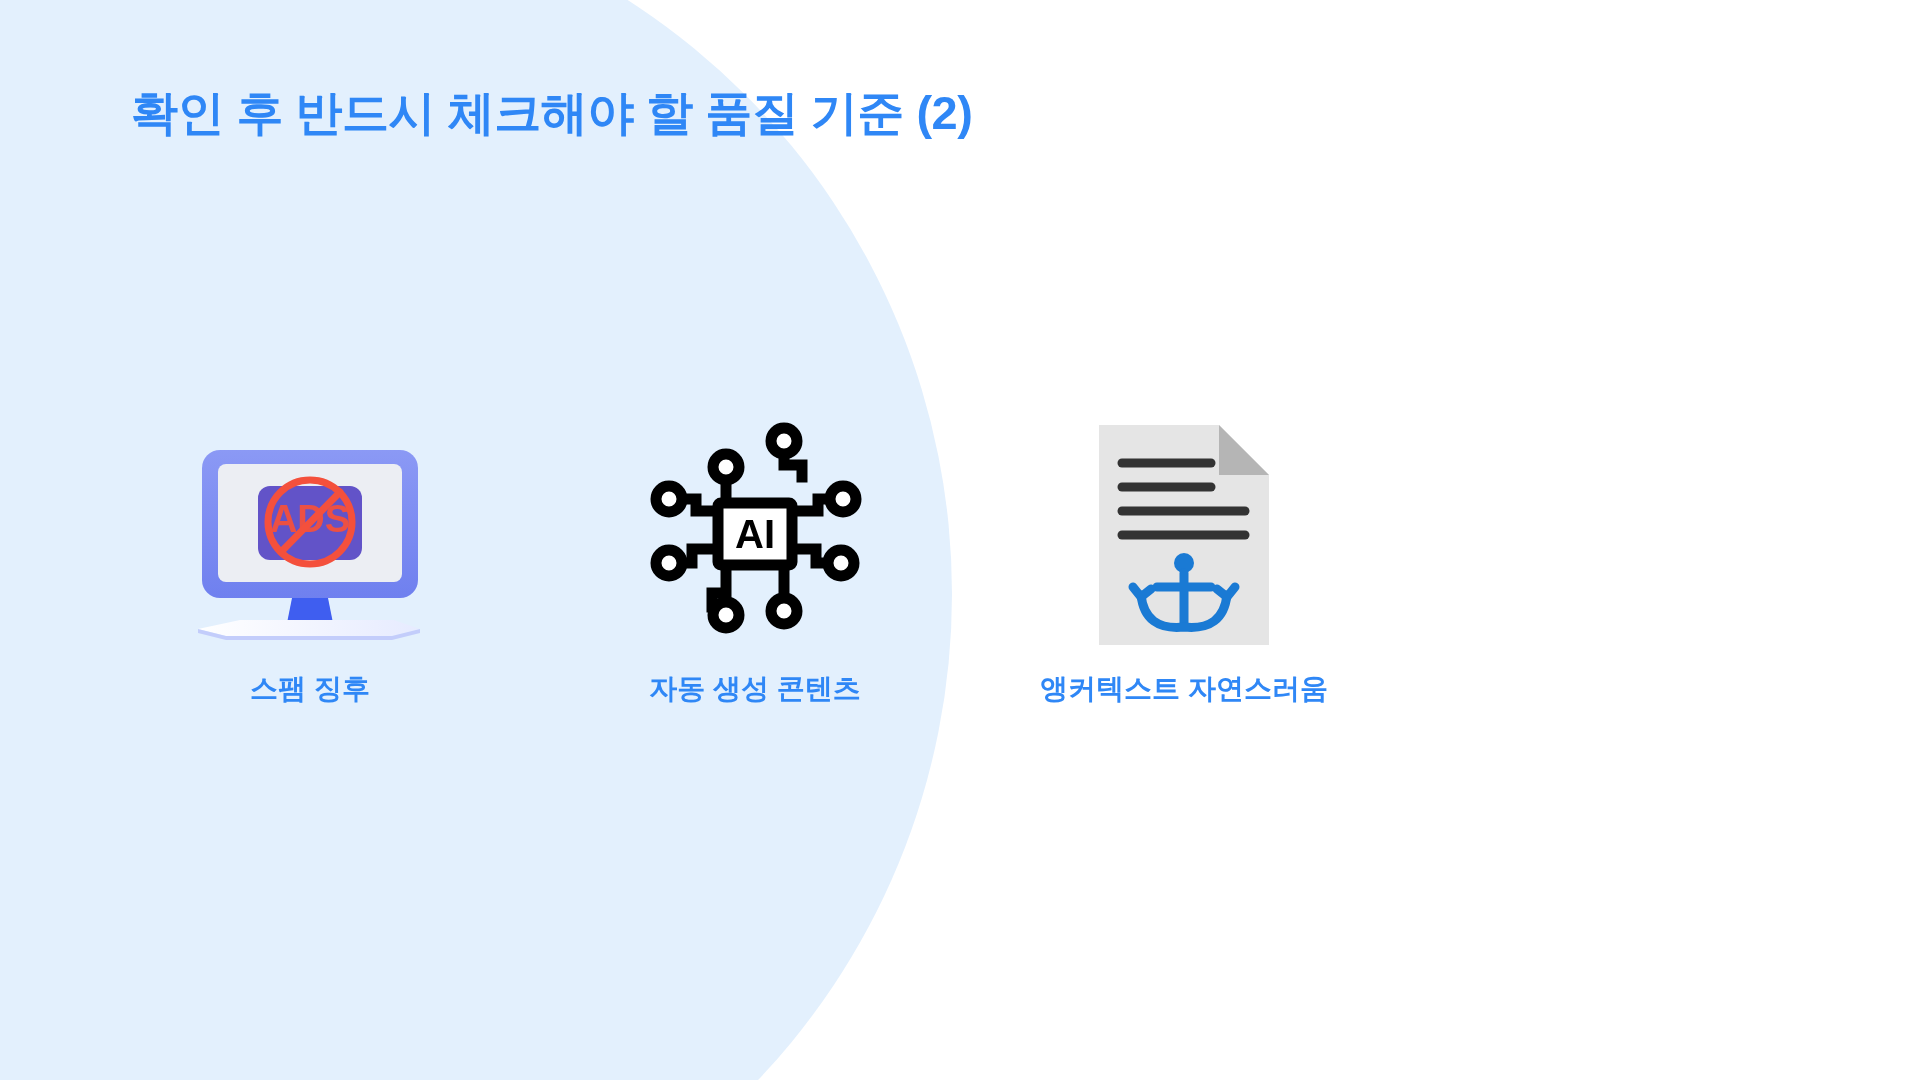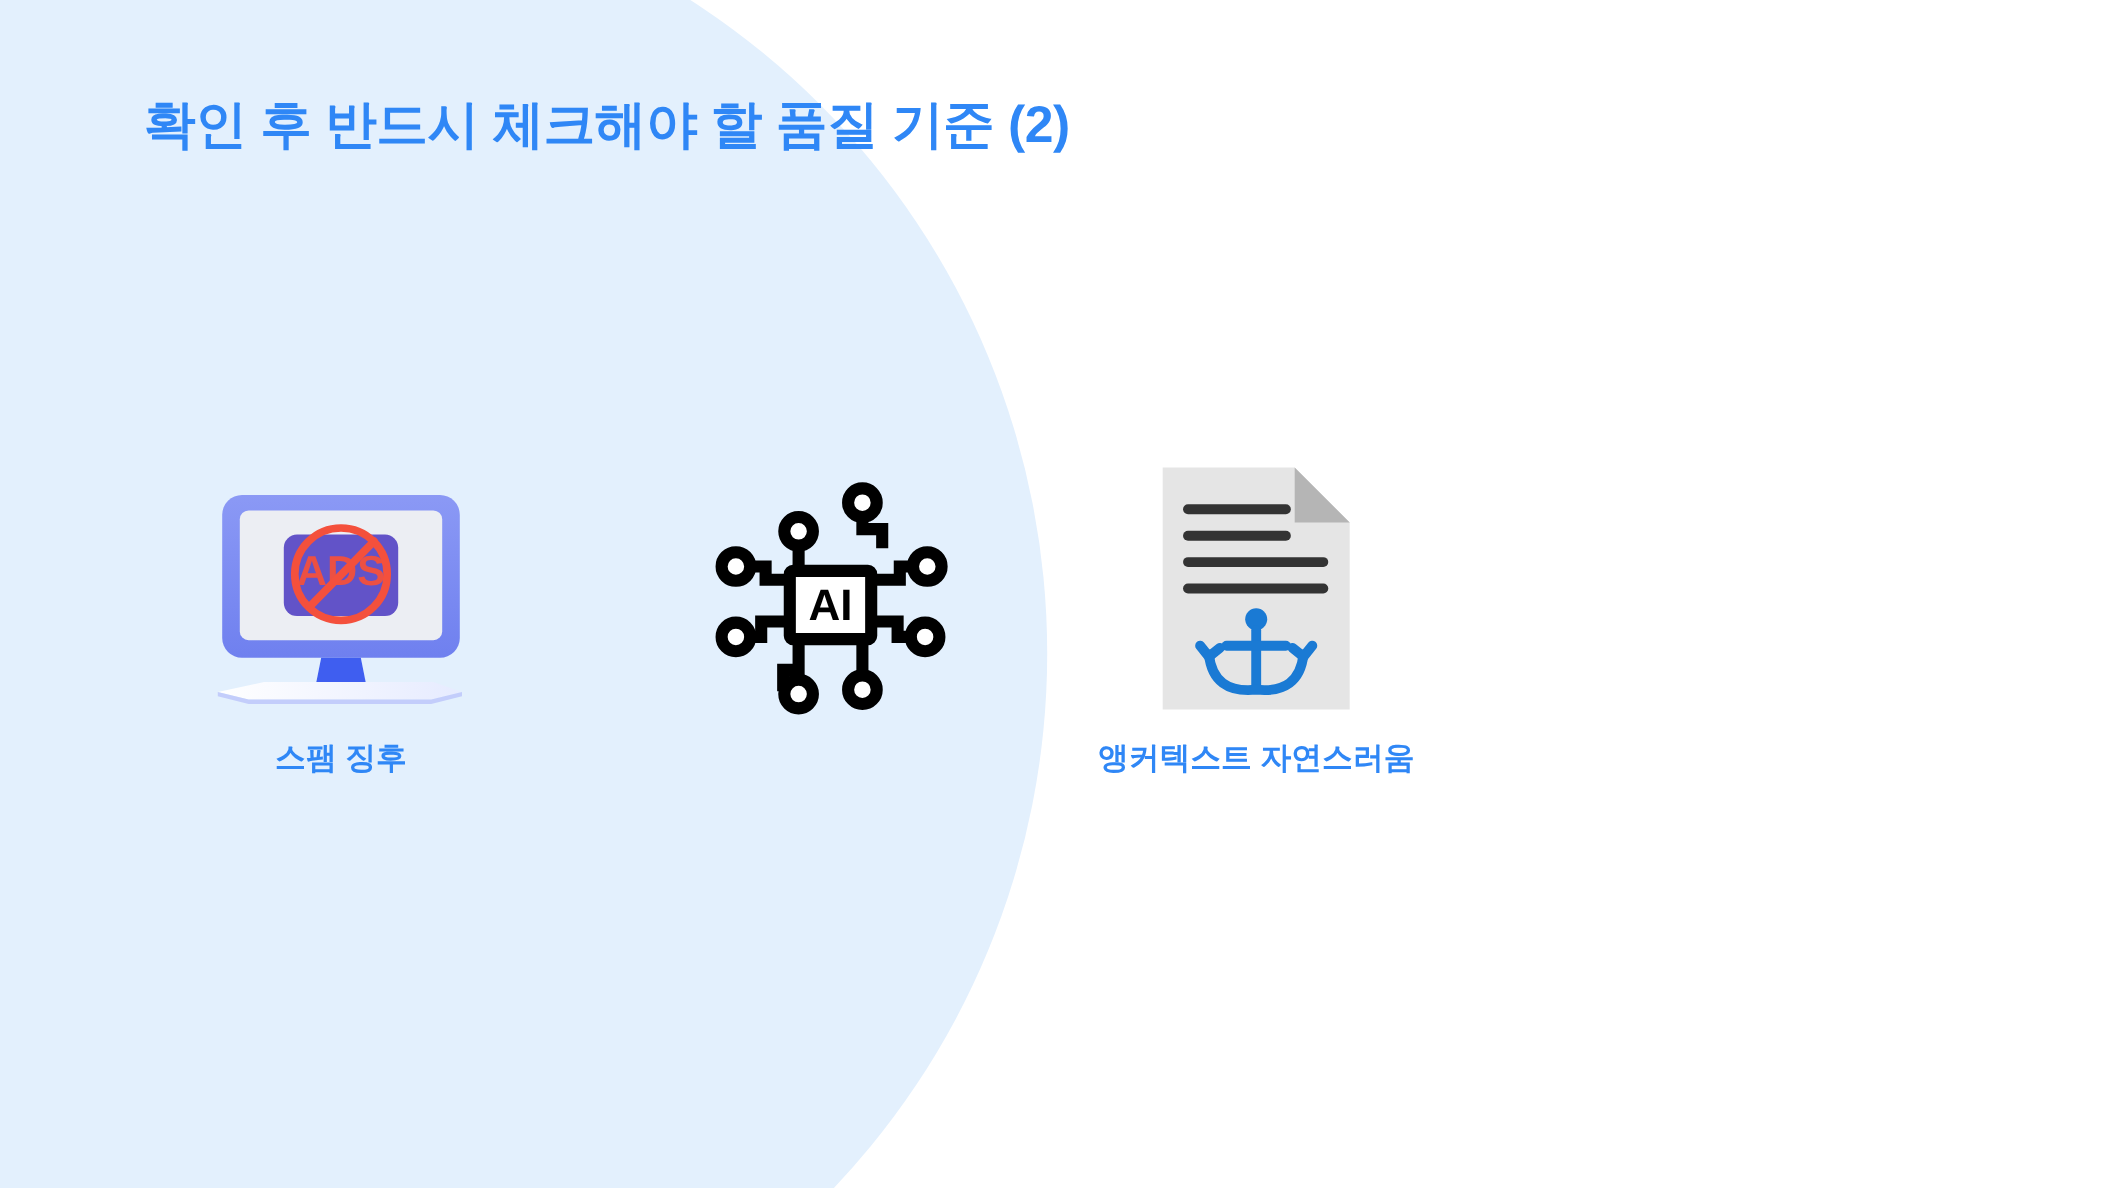--- a/index.html
+++ b/index.html
@@ -53,22 +53,22 @@
     align-items:center;
     justify-content:center;
   }
   .card-label {
     font-size:28px;
     font-weight:bold;
     color:#2f87f6;
     white-space:nowrap;
   }
   #card-0 { left:160px;  top:400px; }
-  #card-1 { left:605px;  top:416px; }
-  #card-2 { left:992px; top:400px; }
+  #card-1 { left:605px;  top:400px; }
+  #card-2 { left:1034px; top:400px; }
   #card-3 { left:1490px; top:400px; }
 </style>
 </head>
 <body>
 
 <div id="slide">
 
   <div id="bg-circle"></div>
 
   <h1 id="page-title">확인 후 반드시 체크해야 할 품질 기준 (2)</h1>
@@ -134,20 +134,21 @@
             <circle cx="154" cy="26" r="13"></circle>
             <circle cx="96" cy="200" r="13"></circle>
             <circle cx="154" cy="196" r="13"></circle>
             <circle cx="39" cy="84" r="13"></circle>
             <circle cx="39" cy="148" r="13"></circle>
             <circle cx="213" cy="84" r="13"></circle>
             <circle cx="211" cy="148" r="13"></circle>
           </g>
         </svg>
       </div>
+      <div class="card-label">자동 생성 콘텐츠</div>
     </div>
 
     <div class="card" id="card-2">
       <div class="card-icon">
         <svg width="210" height="240" viewBox="0 0 210 240">
 
           <path d="M20 10 H140 L190 60 V230 H20 Z" fill="#e5e5e5"></path>
           <path d="M140 10 L190 60 H140 Z" fill="#b5b5b5"></path>
 
           <g stroke="#333" stroke-width="9" stroke-linecap="round">

